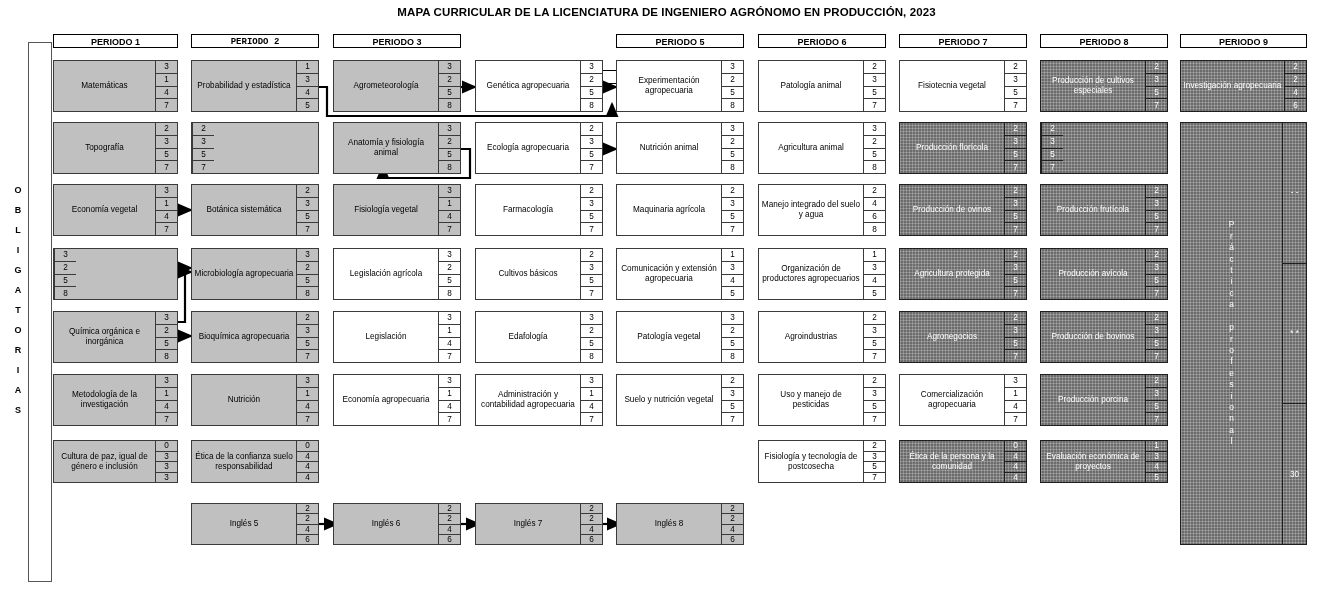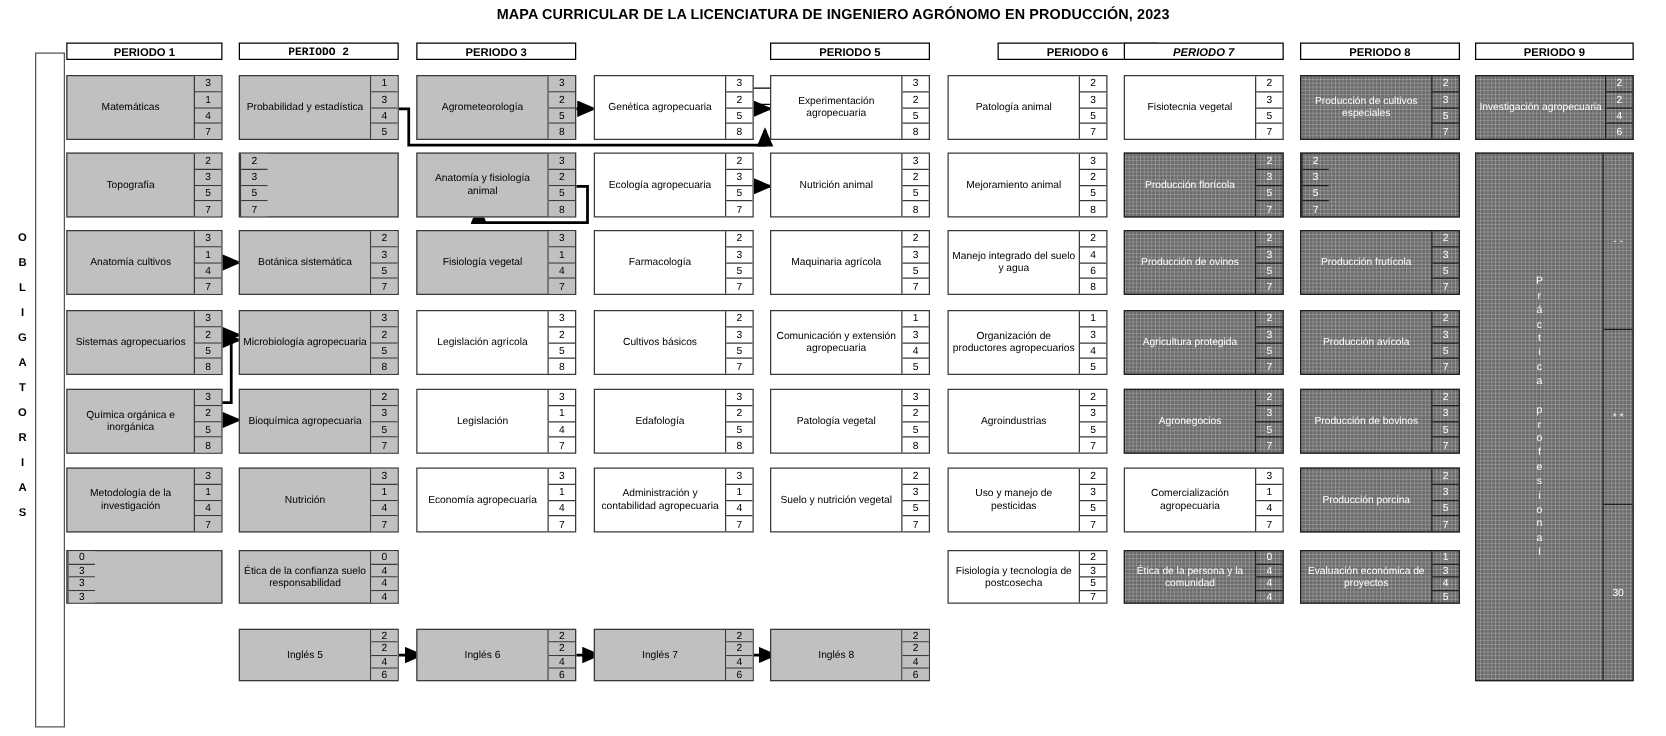--- a/index.html
+++ b/index.html
@@ -159,24 +159,24 @@
       </div>
       <div class="col" style="left: 333px; width: 128px;">
         <div class="col-head">PERIODO 3</div>
       </div>
       <div class="col" style="left: 497px; width: 128px; margin-top: 36px;">
         <div class="col-head">PERIODO 4</div>
       </div>
       <div class="col" style="left: 616px; width: 128px;">
         <div class="col-head">PERIODO 5</div>
       </div>
-      <div class="col" style="left: 758px; width: 128px; margin-left: 40px;">
+      <div class="col" style="left: 758px; width: 128px;">
         <div class="col-head">PERIODO 6</div>
       </div>
-      <div class="col" style="left: 899px; width: 128px; font-style: italic;">
+      <div class="col" style="left: 899px; width: 128px;">
         <div class="col-head">PERIODO 7</div>
       </div>
       <div class="col" style="left: 1040px; width: 128px;">
         <div class="col-head">PERIODO 8</div>
       </div>
       <div class="col" style="left: 1180px; width: 127px;">
         <div class="col-head">PERIODO 9</div>
       </div>
     </div>
 
@@ -224,30 +224,29 @@
     <div class="card gray" style="left: 53px; top: 122px; width: 125px; height: 52px;">
       <div class="name">Topografía</div>
       <div class="creds">
         <i>2</i>
         <i>3</i>
         <i>5</i>
         <i>7</i>
       </div>
     </div>
     <div class="card gray" style="left: 53px; top: 184px; width: 125px; height: 52px;">
-      <div class="name">Anatomía cultivos</div>
+      <div class="name">Economía vegetal</div>
       <div class="creds">
         <i>3</i>
         <i>1</i>
         <i>4</i>
         <i>7</i>
       </div>
     </div>
     <div class="card gray" style="left: 53px; top: 248px; width: 125px; height: 52px;">
-      <div class="name">Sistemas agropecuarios</div>
       <div class="creds">
         <i>3</i>
         <i>2</i>
         <i>5</i>
         <i>8</i>
       </div>
     </div>
     <div class="card gray" style="left: 53px; top: 311px; width: 125px; height: 52px;">
       <div class="name">Química orgánica e inorgánica</div>
       <div class="creds">
@@ -260,20 +259,21 @@
     <div class="card gray" style="left: 53px; top: 374px; width: 125px; height: 52px;">
       <div class="name">Metodología de la investigación</div>
       <div class="creds">
         <i>3</i>
         <i>1</i>
         <i>4</i>
         <i>7</i>
       </div>
     </div>
     <div class="card gray" style="left: 53px; top: 440px; width: 125px; height: 43px;">
+      <div class="name">Cultura de paz, igual de género e inclusión</div>
       <div class="creds">
         <i>0</i>
         <i>3</i>
         <i>3</i>
         <i>3</i>
       </div>
     </div>
     <div class="card gray" style="left: 191px; top: 60px; width: 128px; height: 52px;">
       <div class="name">Probabilidad y estadística</div>
       <div class="creds">
@@ -537,21 +537,21 @@
     <div class="card white" style="left: 758px; top: 60px; width: 128px; height: 52px;">
       <div class="name">Patología animal</div>
       <div class="creds">
         <i>2</i>
         <i>3</i>
         <i>5</i>
         <i>7</i>
       </div>
     </div>
     <div class="card white" style="left: 758px; top: 122px; width: 128px; height: 52px;">
-      <div class="name">Mejoramiento animal</div>
+      <div class="name">Agricultura animal</div>
       <div class="creds">
         <i>3</i>
         <i>2</i>
         <i>5</i>
         <i>8</i>
       </div>
     </div>
     <div class="card white" style="left: 758px; top: 184px; width: 128px; height: 52px;">
       <div class="name">Manejo integrado del suelo y agua</div>
       <div class="creds">

